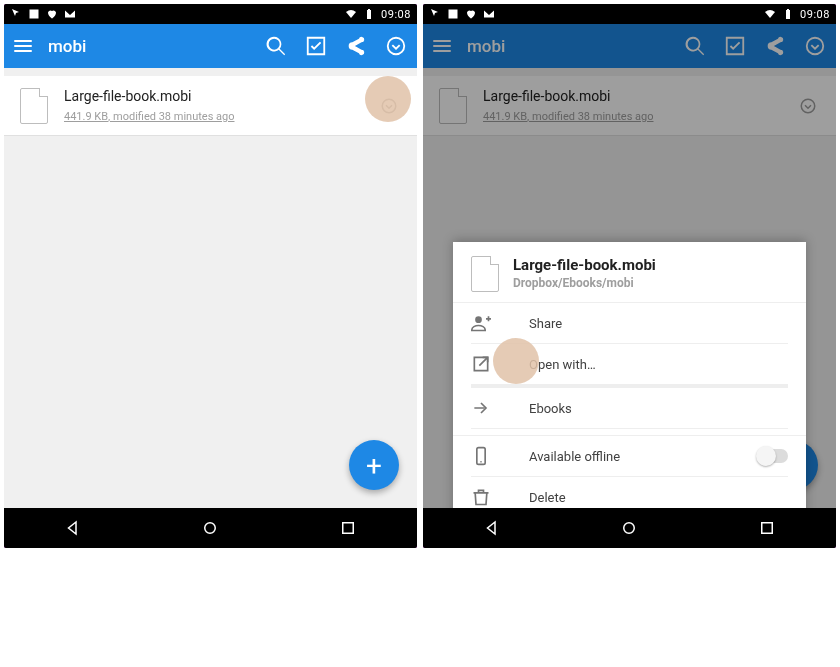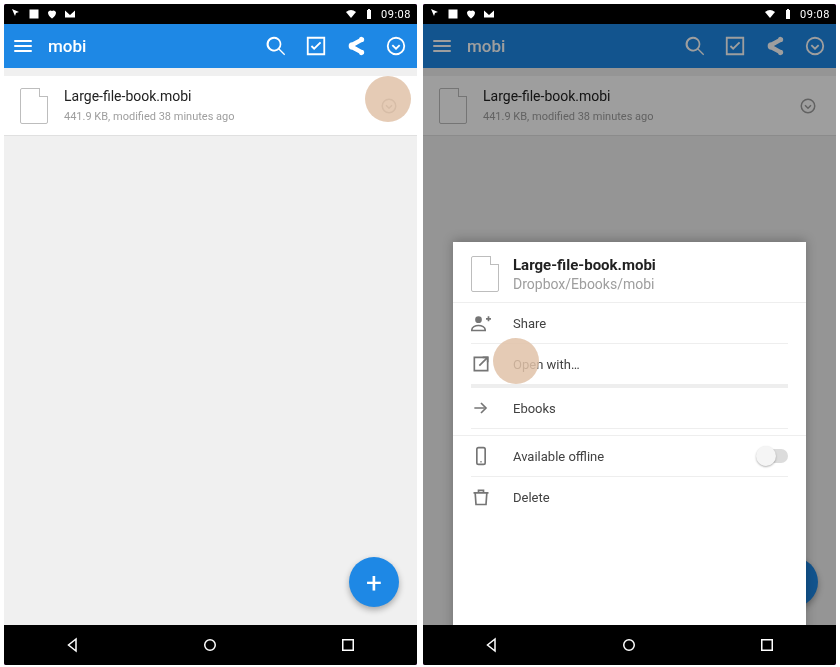--- a/index.html
+++ b/index.html
@@ -1,18 +1,18 @@
 <!DOCTYPE html>
 <html><head>
 <meta charset="utf-8">
 <style>
   * { box-sizing: border-box; margin:0; padding:0; }
   body { font-family: Roboto, Arial, sans-serif; background:#fff; }
   .stage { display:flex; gap:6px; padding:4px; width:840px; height:667px; }
-  .device { position:relative; width:414px; height:661px; background:#a21caf; border-radius:2px; overflow:hidden; }
+  .device { position:relative; width:414px; height:544px; background:#a21caf; border-radius:2px; overflow:hidden; }
 
   .statusbar {
     height:20px; background:#000; color:#fff; font-size:11px;
     display:flex; justify-content:space-between; align-items:center;
     padding:0 6px;
   }
   .statusbar .left, .statusbar .right { display:flex; align-items:center; gap:6px; }
   .sb-icon { width:12px; height:12px; fill:#fff; }
   .clock { font-size:11px; letter-spacing:.5px; }
 
@@ -40,21 +40,21 @@
     width:28px; height:36px; border:1px solid #bdbdbd; border-radius:2px;
     position:relative; margin-right:16px; flex-shrink:0;
   }
   .file-icon::after {
     content:""; position:absolute; top:-1px; right:-1px;
     width:8px; height:8px; background:#fff;
     border-left:1px solid #bdbdbd; border-bottom:1px solid #bdbdbd;
   }
   .file-main { flex:1; }
   .file-name { font-size:14px; color:#212121; }
-  .file-meta { font-size:11px; color:#9e9e9e; margin-top:6px; }
+  .file-meta { font-size:11px; color:#9e9e9e; margin-top:6px;text-decoration:underline; }
   .row-action { width:24px; height:24px; display:flex; align-items:center; justify-content:center; }
   .row-action svg { width:18px; height:18px; fill:#9e9e9e; }
 
   .fab {
     position:absolute; right:18px; bottom:58px;
     width:50px; height:50px; border-radius:50%;
     background:#1e88e5; color:#fff; font-size:28px;
     display:flex; align-items:center; justify-content:center;
     box-shadow:0 3px 6px rgba(0,0,0,.3);
     cursor:pointer;
@@ -81,26 +81,27 @@
     background:#fff; box-shadow:0 -2px 10px rgba(0,0,0,.25);
     overflow:hidden;
   }
   .sheet-header {
     padding:14px 18px 10px 18px;
     border-bottom:1px solid #eee;
     display:flex; align-items:flex-start;
   }
   .sheet-header .file-icon { margin-right:14px; }
   .sheet-title { font-size:15px; font-weight:700; color:#212121; }
-  .sheet-path  { font-size:14px; color:#9e9e9e; margin-top:2px; }
+  .sheet-path  { font-size:12px; color:#9e9e9e; margin-top:2px;font-weight:bold; }
 
   .sheet-item {
     height:40px; display:flex; align-items:center;
     padding:0 18px; font-size:13px; color:#424242;
     cursor:pointer;
+    gap:16px;
   }
   .sheet-item .mi { width:20px; height:20px; margin-right:22px; fill:#757575; flex-shrink:0; }
   .sheet-divider { height:1px; background:#eee; margin:0 18px; }
   .sheet-sep { height:6px; }
 
   .toggle {
     margin-left:auto; width:30px; height:14px; border-radius:10px; background:#dcdcdc; position:relative;
   }
   .toggle::after {
     content:""; position:absolute; left:-2px; top:-3px;

